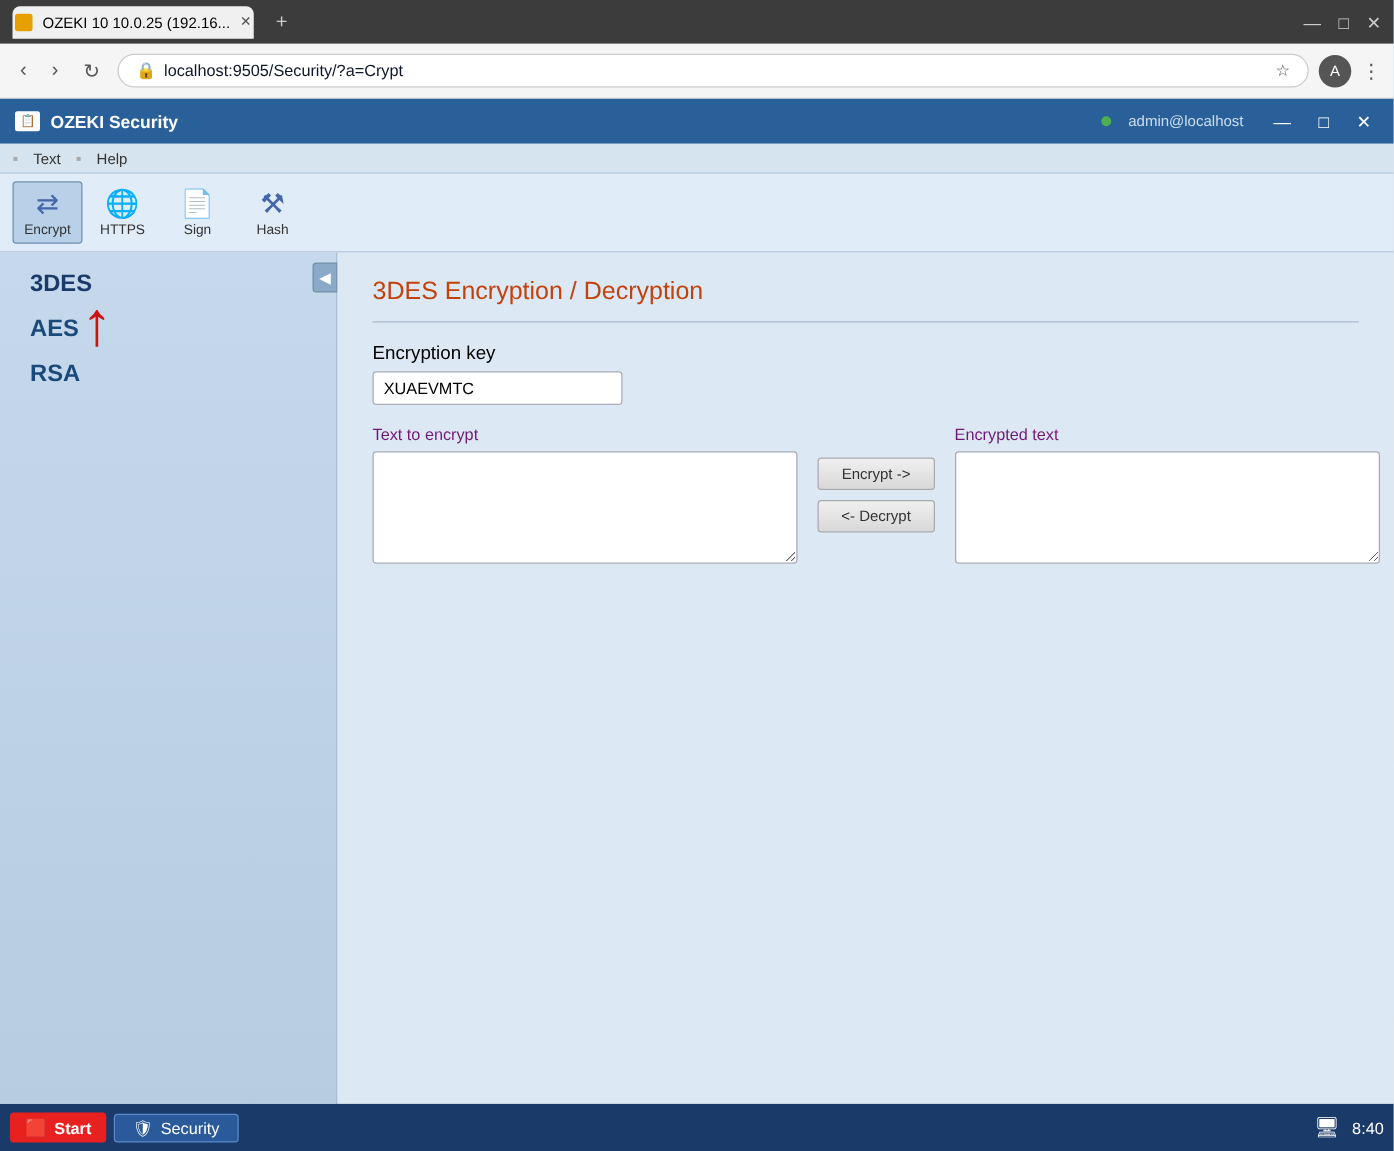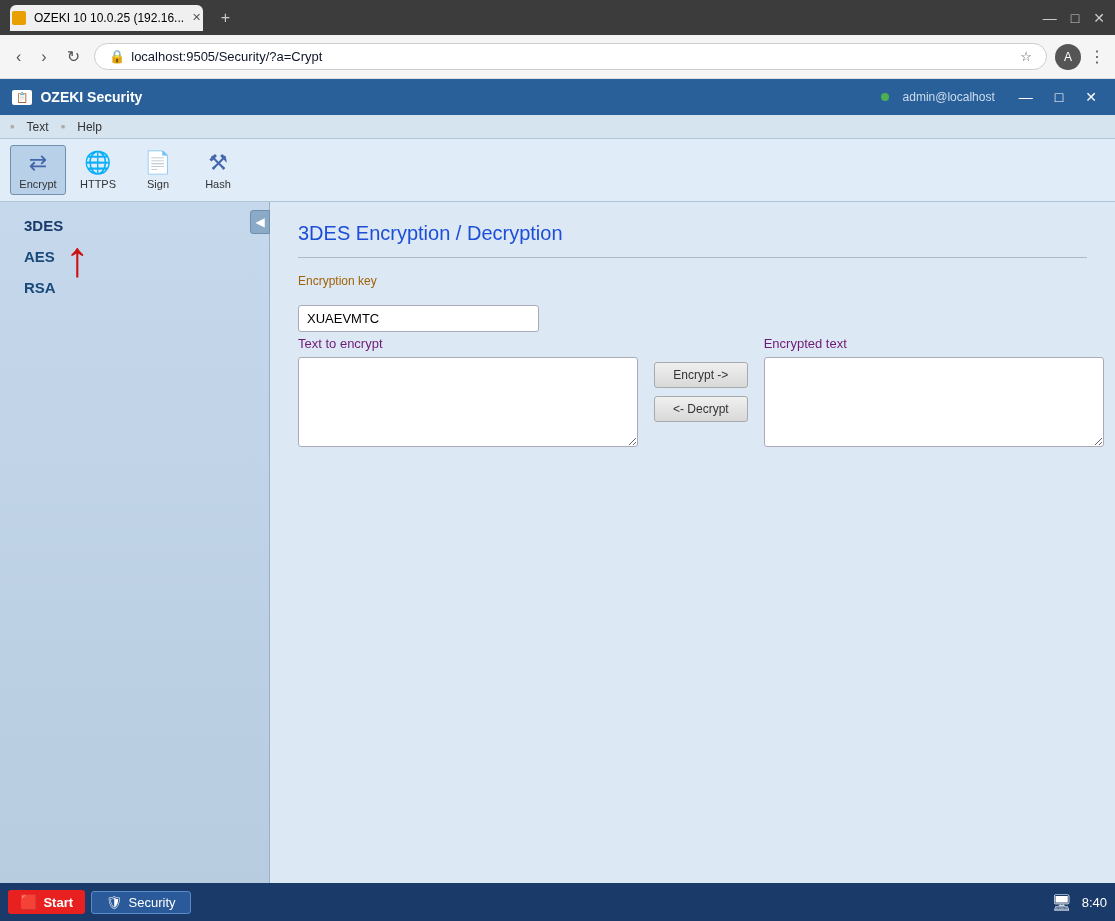--- a/index.html
+++ b/index.html
@@ -198,21 +198,21 @@
       width: 20px; height: 24px;
       background: #8aaac8;
       border: 1px solid #7090a8;
       border-radius: 3px 0 0 3px;
       display: flex; align-items: center; justify-content: center;
       cursor: pointer;
       color: white; font-size: 12px;
     }
     .sidebar-item {
       padding: 6px 20px;
-      font-size: 15px;
+      font-size: 19px;
       font-weight: 600;
       color: #1a4a7a;
       cursor: pointer;
       border-radius: 3px;
       margin: 1px 4px;
     }
     .sidebar-item.active { color: #1a3a6a; }
 
     
     .red-arrow {
@@ -228,38 +228,38 @@
     .main-content {
       flex: 1;
       padding: 20px 28px;
       background: #dce8f4;
       overflow-y: auto;
       position: relative;
     }
     .page-title {
       font-size: 20px;
       font-weight: 400;
-      color: #1d4ed8;
+      color: #c2410c;
       margin-bottom: 16px;
       padding-bottom: 12px;
       border-bottom: 1px solid #aabbcc;
     }
     .section-label {
-      font-size: 12px;
-      color: #a16207;
-      margin-bottom: 17px;
+      font-size: 15px;
+      color: #000000;
+      margin-bottom: 6px;
     }
     .encryption-key-input {
-      width: 241px;
+      width: 200px;
       padding: 5px 8px;
       border: 1px solid #aab;
       border-radius: 3px;
       font-size: 13px;
       background: white;
-      margin-bottom: 4px;
+      margin-bottom: 16px;
     }
     .text-areas-row {
       display: flex;
       gap: 0;
       align-items: flex-start;
     }
     .text-area-group {
       display: flex;
       flex-direction: column;
     }

